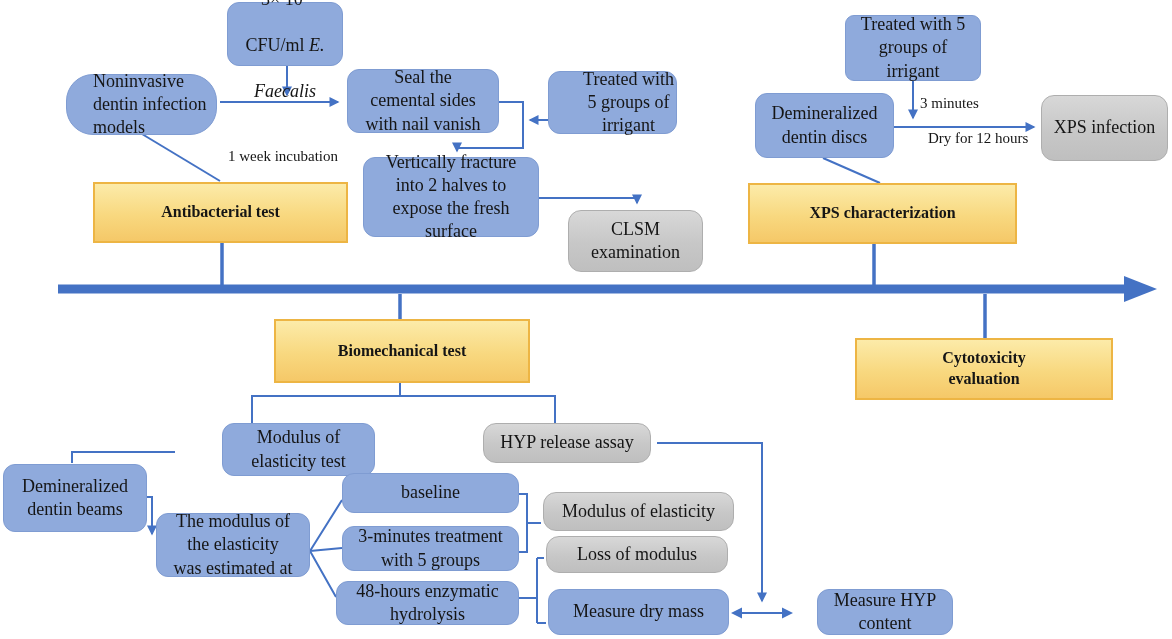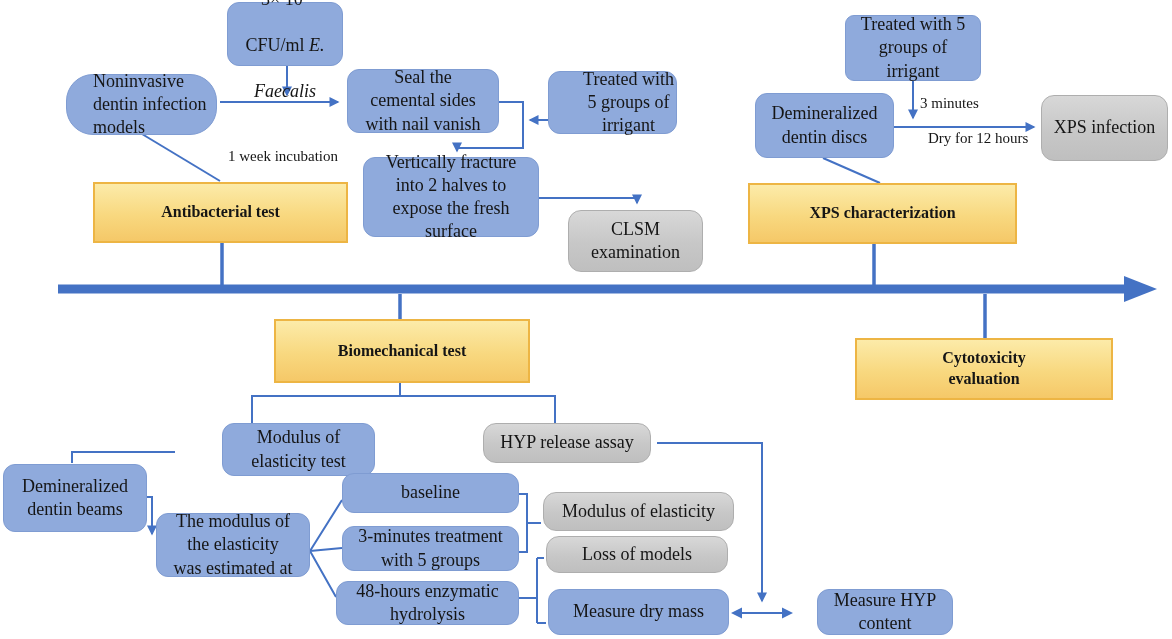--- a/index.html
+++ b/index.html
@@ -154,21 +154,21 @@
 with 5 groups</span>
   </div>
   <div class="node blue" style="left:336px;top:581px;width:183px;height:44px;">
     <span class="lbl">48-hours enzymatic
 hydrolysis</span>
   </div>
   <div class="node gray" style="left:543px;top:492px;width:191px;height:39px;">
     <span class="lbl">Modulus of elasticity</span>
   </div>
   <div class="node gray" style="left:546px;top:536px;width:182px;height:37px;">
-    <span class="lbl">Loss of models</span>
+    <span class="lbl">Loss of modulus</span>
   </div>
   <div class="node blue" style="left:548px;top:589px;width:181px;height:46px;">
     <span class="lbl">Measure dry mass</span>
   </div>
   <div class="node blue" style="left:817px;top:589px;width:136px;height:46px;">
     <span class="lbl">Measure HYP
 content</span>
   </div>
 
 </div>

